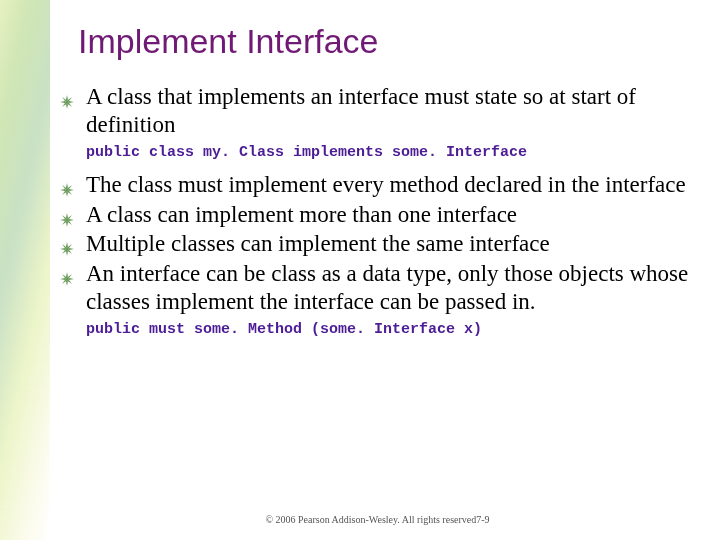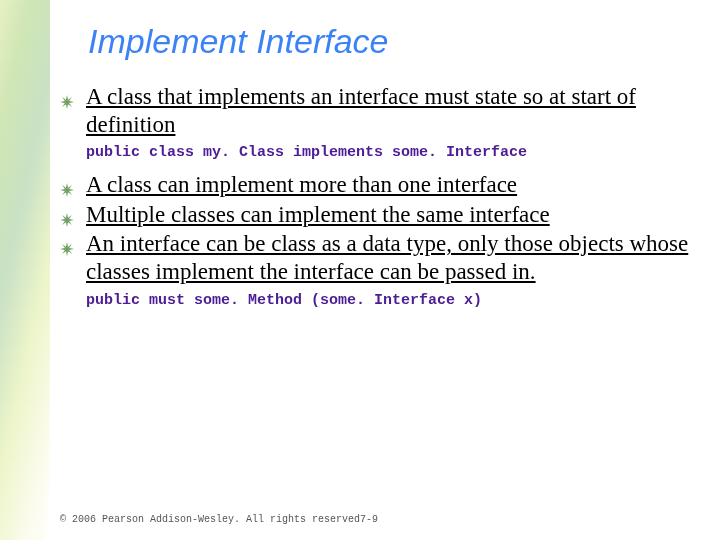--- a/index.html
+++ b/index.html
@@ -41,30 +41,28 @@
   .slide-content {
     position: absolute;
     left: 60px;
     top: 22px;
     right: 20px;
     bottom: 15px;
   }
   .slide-title {
     font-family: Arial, Helvetica, sans-serif;
     font-size: 34px;
-    color: #3b82f6;
-    margin: 0 0 22px 28px;
+    color: #701a75;
+    margin: 0 0 22px 18px;
     font-weight: 400;
-    font-style: italic;
   }
   .bullet-list {
     list-style: none;
     padding: 0;
     margin: 0;
-    text-decoration: underline;
   }
   .bullet-item {
     position: relative;
     padding-left: 26px;
     font-size: 23px;
     line-height: 1.2;
     color: #000;
     margin-bottom: 2px;
   }
   .bullet-icon {
@@ -80,22 +78,22 @@
     font-size: 15px;
     margin: 6px 0 10px 26px;
     color: #4c1d95;
   }
   .footer {
     position: absolute;
     left: 60px;
     right: 25px;
     bottom: 15px;
     display: flex;
-    justify-content: flex-start;
-    font-family: Liberation Mono, monospace;
+    justify-content: center;
+    font-family: Liberation Serif, serif;
     font-size: 10px;
     color: #555;
   }
 </style>
 </head>
 <body>
 
 <div class="left-decoration"></div>
 
 <div class="slide-content">
@@ -118,20 +116,38 @@
           </g>
         </svg>
       </span>
       <span>A class that implements an interface must state so at start of definition</span>
     </li>
   </ul>
 
   <div class="code-line">public class my. Class implements some. Interface</div>
 
   <ul class="bullet-list">
+    <li class="bullet-item">
+      <span class="bullet-icon">
+        <svg viewBox="0 0 20 20" width="14" height="14">
+          <g fill="#6a9b5a">
+            <circle cx="10" cy="10" r="2.2"></circle>
+            <path d="M10 0 L11.5 7 L10 10 L8.5 7 Z"></path>
+            <path d="M10 20 L11.5 13 L10 10 L8.5 13 Z"></path>
+            <path d="M0 10 L7 11.5 L10 10 L7 8.5 Z"></path>
+            <path d="M20 10 L13 11.5 L10 10 L13 8.5 Z"></path>
+            <path d="M2.9 2.9 L8.2 6.8 L10 10 L6.8 8.2 Z"></path>
+            <path d="M17.1 17.1 L11.8 13.2 L10 10 L13.2 11.8 Z"></path>
+            <path d="M17.1 2.9 L13.2 8.2 L10 10 L11.8 6.8 Z"></path>
+            <path d="M2.9 17.1 L6.8 11.8 L10 10 L8.2 13.2 Z"></path>
+          </g>
+        </svg>
+      </span>
+      <span>The class must implement every method declared in the interface</span>
+    </li>
     <li class="bullet-item">
       <span class="bullet-icon">
         <svg viewBox="0 0 20 20" width="14" height="14">
           <g fill="#6a9b5a">
             <circle cx="10" cy="10" r="2.2"></circle>
             <path d="M10 0 L11.5 7 L10 10 L8.5 7 Z"></path>
             <path d="M10 20 L11.5 13 L10 10 L8.5 13 Z"></path>
             <path d="M0 10 L7 11.5 L10 10 L7 8.5 Z"></path>
             <path d="M20 10 L13 11.5 L10 10 L13 8.5 Z"></path>
             <path d="M2.9 2.9 L8.2 6.8 L10 10 L6.8 8.2 Z"></path>

